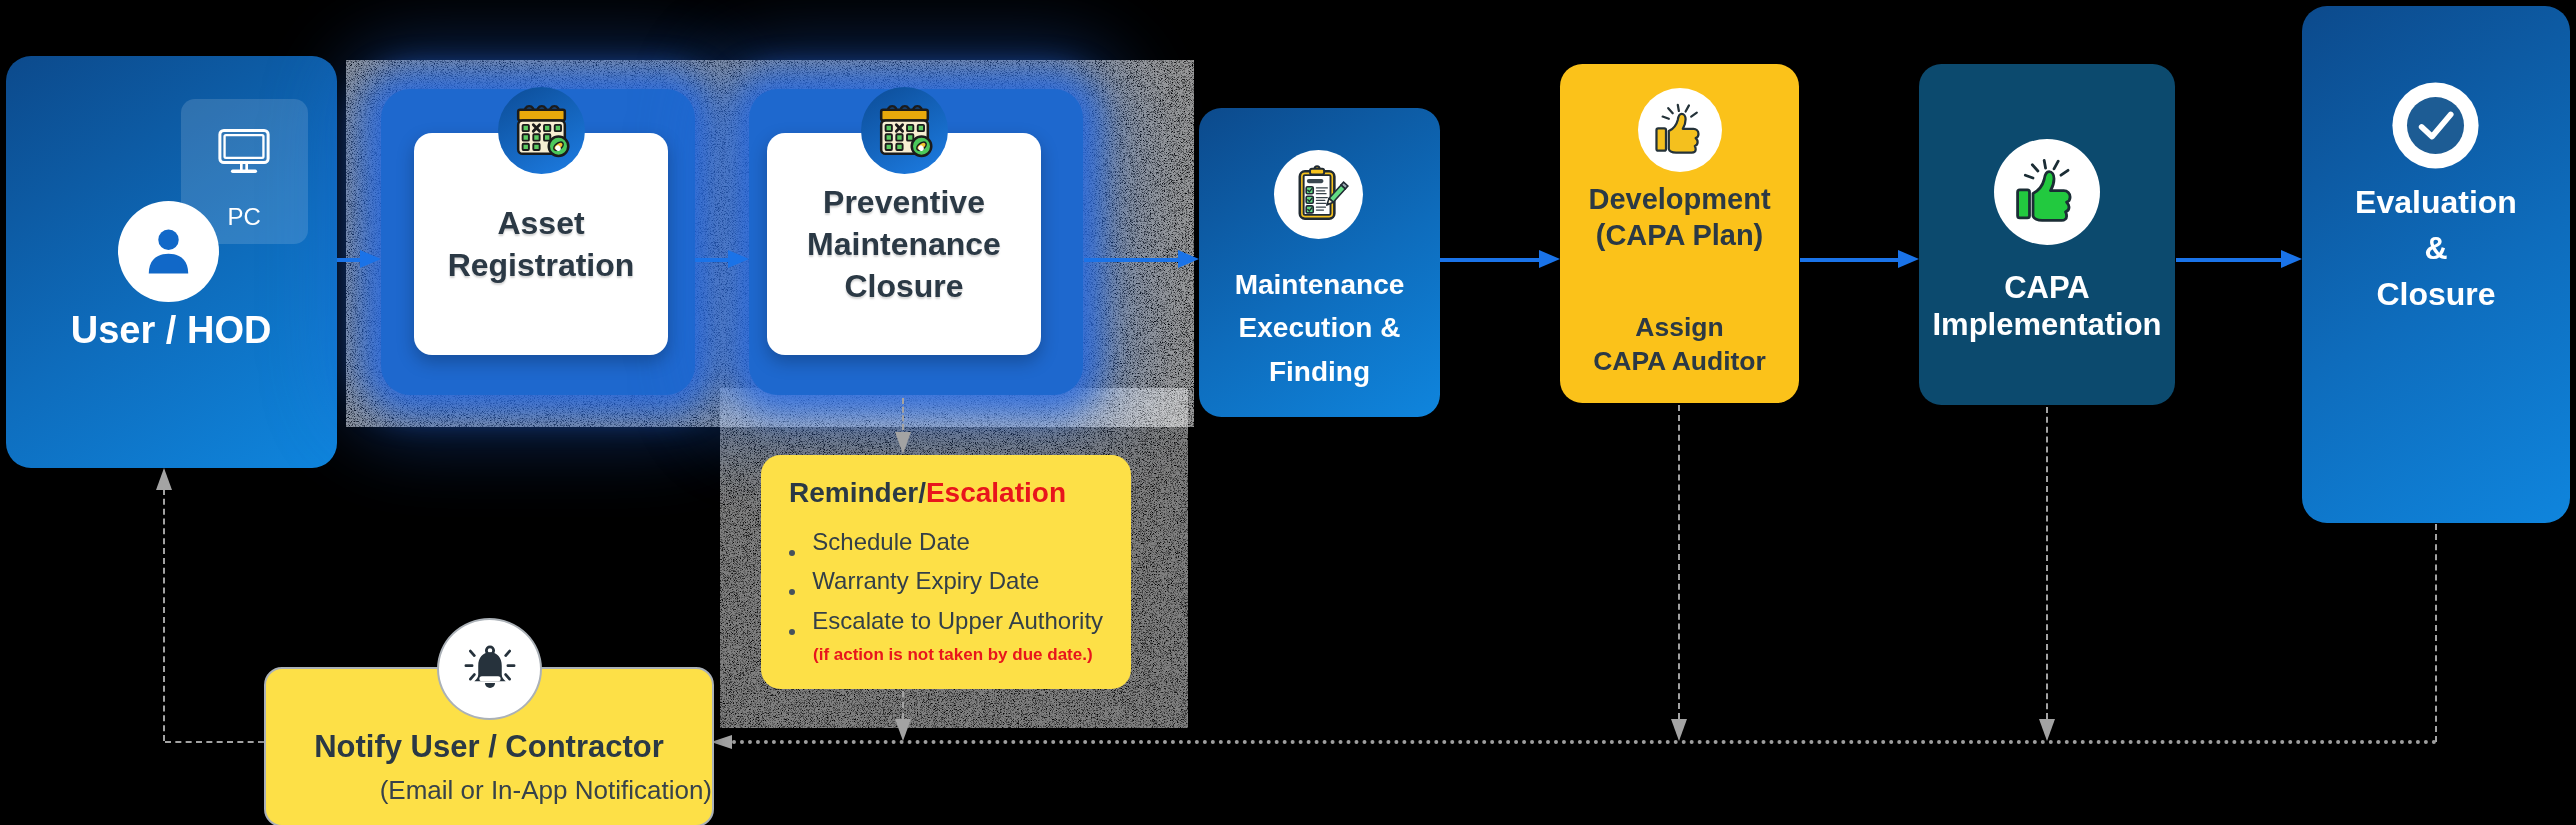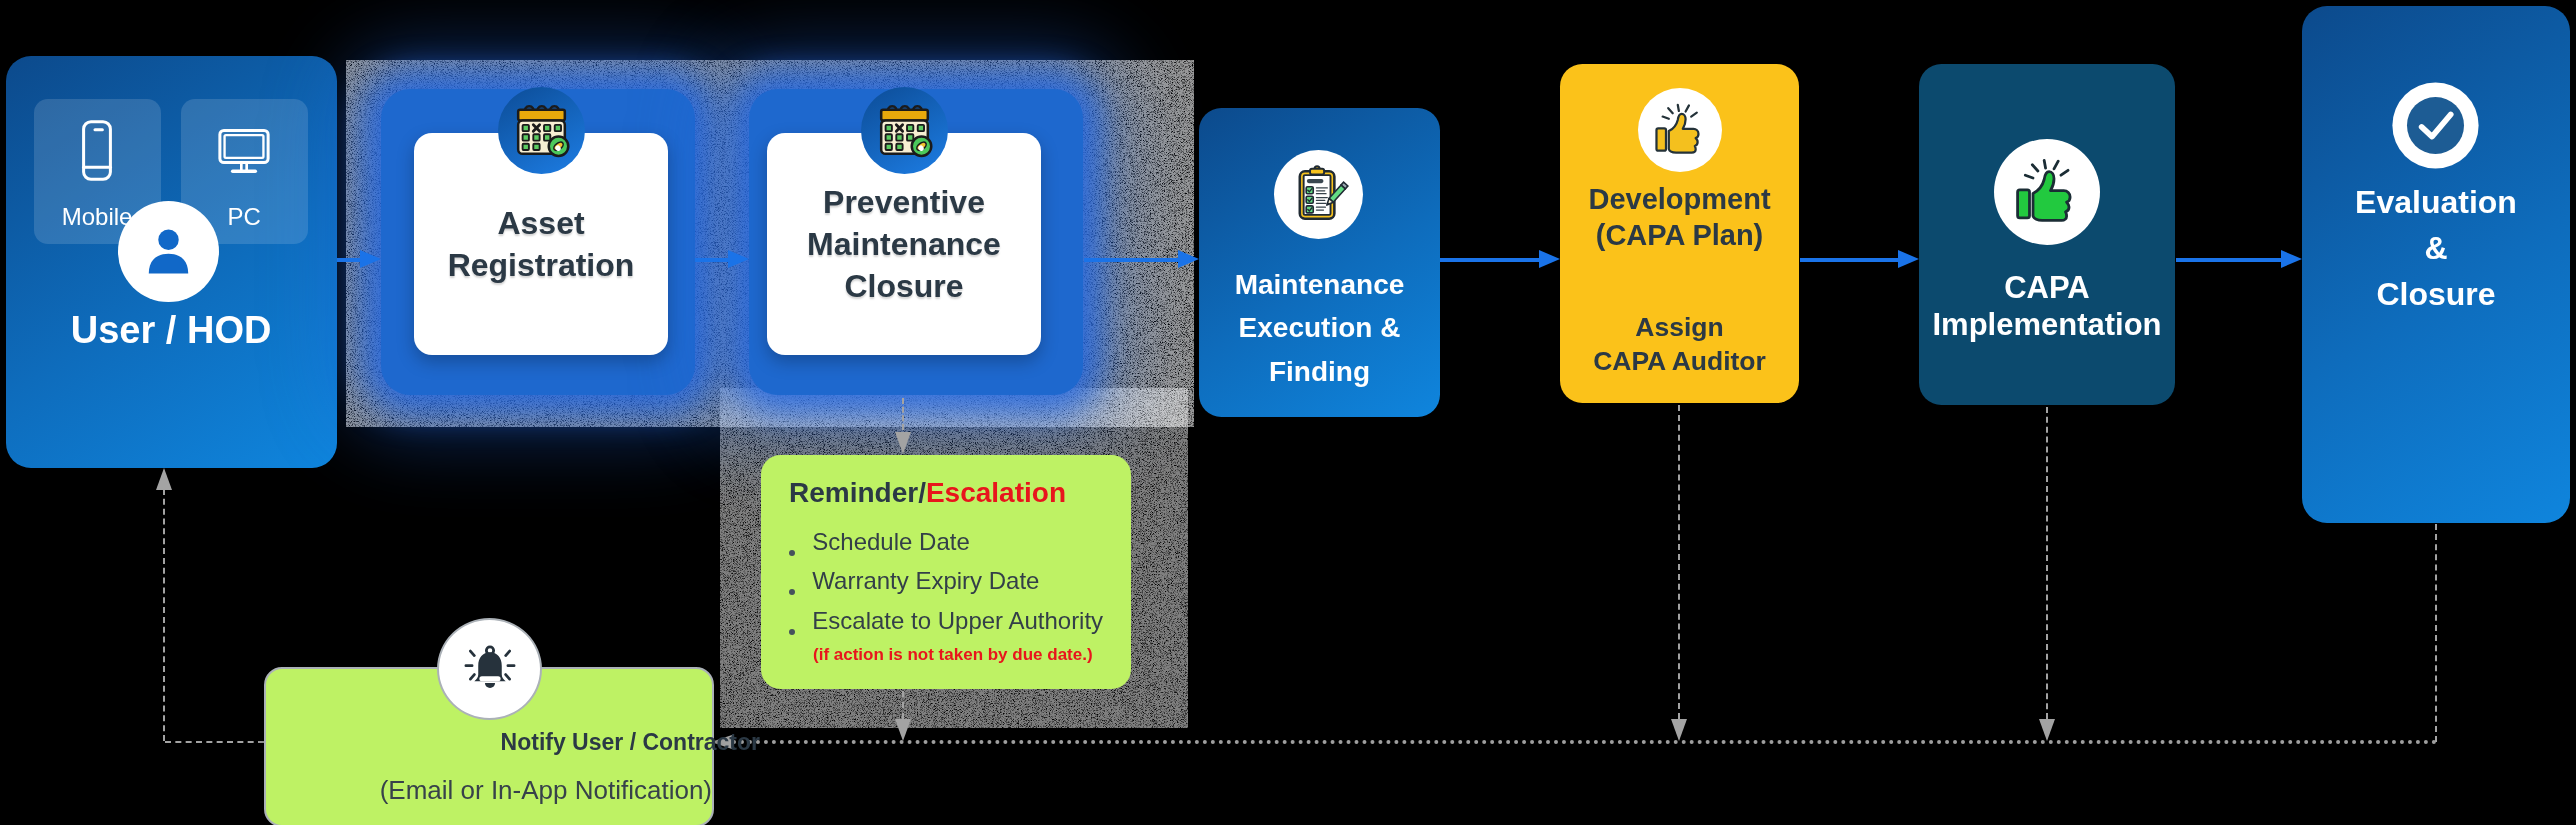--- a/index.html
+++ b/index.html
@@ -35,21 +35,21 @@
   .tile-label{position:absolute;bottom:12.6px;width:100%;text-align:center;
         color:#fff;font-size:24px;}
   .tile-icon{position:absolute;top:18px;left:50%;transform:translateX(-50%);}
 
   
   .ybox{position:absolute;border-radius:22.4px;background:#FBC21A;}
   .grbox{position:absolute;border-radius:22.4px;background:#0c4a6e;}
   .dark-title{position:absolute;width:100%;text-align:center;font-weight:bold;color:#2B3945;}
 
   
-  .infobox{position:absolute;background:#bef264;border-radius:19.6px;}
+  .infobox{position:absolute;background:#fde047;border-radius:19.6px;}
   .rem-title{position:absolute;left:28px;top:22.4px;font-size:28px;font-weight:bold;color:#2B3945;}
   .rem-title .red{color:#E8151C;}
   .rem-row{position:absolute;left:28px;display:flex;align-items:flex-end;}
   .rem-dot{width:6.3px;height:6.3px;border-radius:50%;background:#46525C;margin-right:17px;flex:none;}
   .rem-text{font-size:24px;color:#333F48;}
   .rem-note{position:absolute;left:52px;font-size:17px;font-weight:bold;color:#E8151C;}
 
   .notify-border{border:2.1px solid #ABB1B7;box-shadow:0 5.6px 14px rgba(0,0,0,.35);}
   .bell-ellipse{position:absolute;width:101px;height:98px;border-radius:50%;
         background:#fff;border:2.1px solid #ABB1B7;
@@ -80,30 +80,20 @@
     <filter id="grain" x="0%" y="0%" width="100%" height="100%">
       <feTurbulence type="fractalNoise" baseFrequency="0.9" numOctaves="2" seed="7" stitchTiles="stitch"></feTurbulence>
       <feColorMatrix type="matrix" values="0 0 0 0 1  0 0 0 0 1  0 0 0 0 1  1.3 1.3 1.3 -2.1 0"></feColorMatrix>
     </filter>
   </defs>
   <rect x="0" y="0" width="1214" height="524" filter="url(#grain)" opacity="0.6"></rect>
   <rect x="536" y="470" width="668" height="486" filter="url(#grain)" opacity="0.5"></rect>
 </svg>
 
 <div class="gbox z2" style="left:5.6px;top:56px;width:331px;height:412px;">
-  <div class="tile" style="left:28px;top:43px;">
-    <span class="tile-icon">
-      <svg width="67" height="67" viewBox="0 0 100 100" fill="none" stroke="#FFFFFF" stroke-width="4.5" stroke-linecap="round">
-        <rect x="30" y="7" width="40" height="86" rx="11"></rect>
-        <path d="M47,19 L58,19"></path>
-        <path d="M30,75 L70,75"></path>
-      </svg>
-    </span>
-    <div class="tile-label">Mobile</div>
-  </div>
   <div class="tile" style="left:175px;top:43px;">
     <span class="tile-icon">
       <svg width="67" height="67" viewBox="0 0 100 100" fill="none" stroke="#FFFFFF" stroke-linecap="round">
         <rect x="14" y="20" width="72" height="48" rx="6" stroke-width="4.5"></rect>
         <rect x="21" y="27" width="58" height="34" rx="2" stroke-width="3.5"></rect>
         <path d="M46,68 L46,79 M54,68 L54,79" stroke-width="4"></path>
         <path d="M33,81 L67,81" stroke-width="5"></path>
       </svg>
     </span>
     <div class="tile-label">PC</div>
@@ -274,21 +264,21 @@
     </svg>
   </div>
   <div class="node-title" style="top:173px;font-size:32px;line-height:1.45;">
     <span style="display:block">Evaluation</span>
     <span style="display:block">&amp;</span>
     <span style="display:block">Closure</span>
   </div>
 </div>
 
 <div class="infobox notify-border z3" style="left:264px;top:667px;width:446px;height:156px;border-radius:18px;">
-  <div class="abs" style="top:60px;width:100%;text-align:right;font-size:23px;font-weight:bold;color:#2B3945;padding-left:48px;">Notify User / Contractor</div>
+  <div class="abs" style="top:60px;width:100%;text-align:center;font-size:31px;font-weight:bold;color:#2B3945;">Notify User / Contractor</div>
   <div class="abs" style="top:106px;width:100%;text-align:right;font-size:26px;color:#37424A;">(Email or In-App Notification)</div>
 </div>
 <div class="bell-ellipse z4" style="left:437px;top:618px;">
   <svg width="56" height="56" viewBox="0 0 100 100">
     <g stroke="#26323C" stroke-width="5" stroke-linecap="round">
       <path d="M22,26 L15,18 M18,44 L7,44 M22,60 L15,68 M78,26 L85,18 M82,44 L93,44 M78,60 L85,68"></path>
     </g>
     <circle cx="50" cy="17" r="6.5" fill="none" stroke="#26323C" stroke-width="5"></circle>
     <path d="M50,20 C37,20 29,30 29,44 L29,60 C29,65 26,69 22,72 L78,72 C74,69 71,65 71,60 L71,44 C71,30 63,20 50,20 Z" fill="#26323C"></path>
     <rect x="31" y="63" width="38" height="9" rx="4.5" fill="#FFFFFF"></rect>

